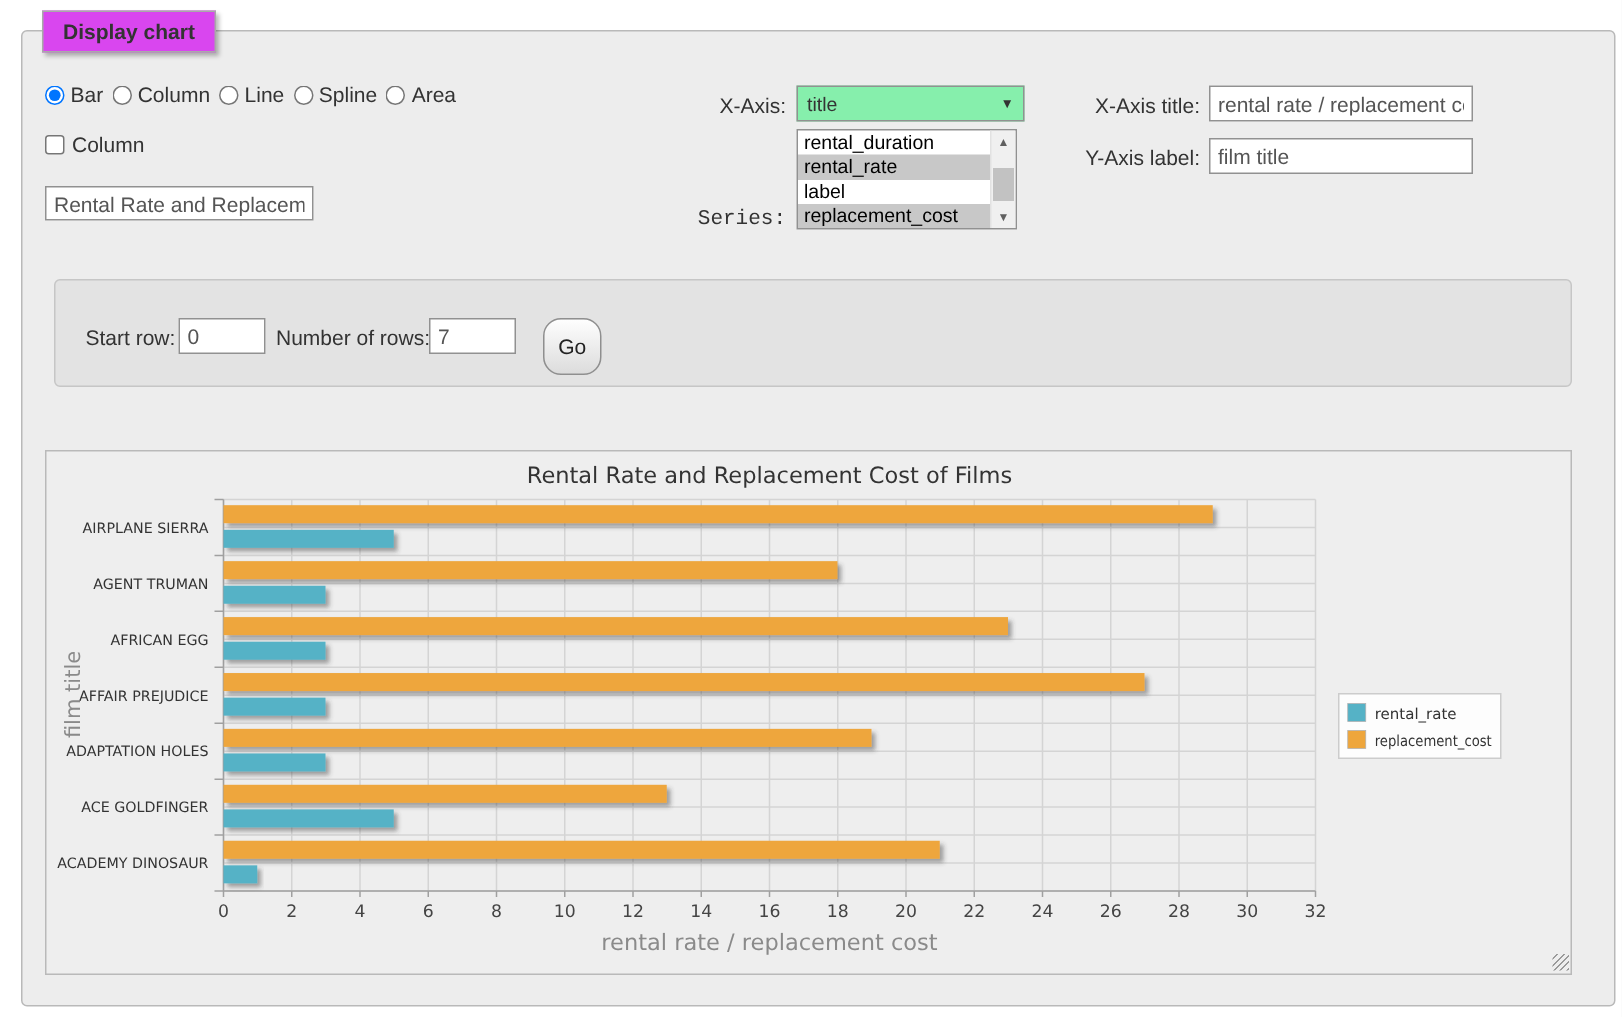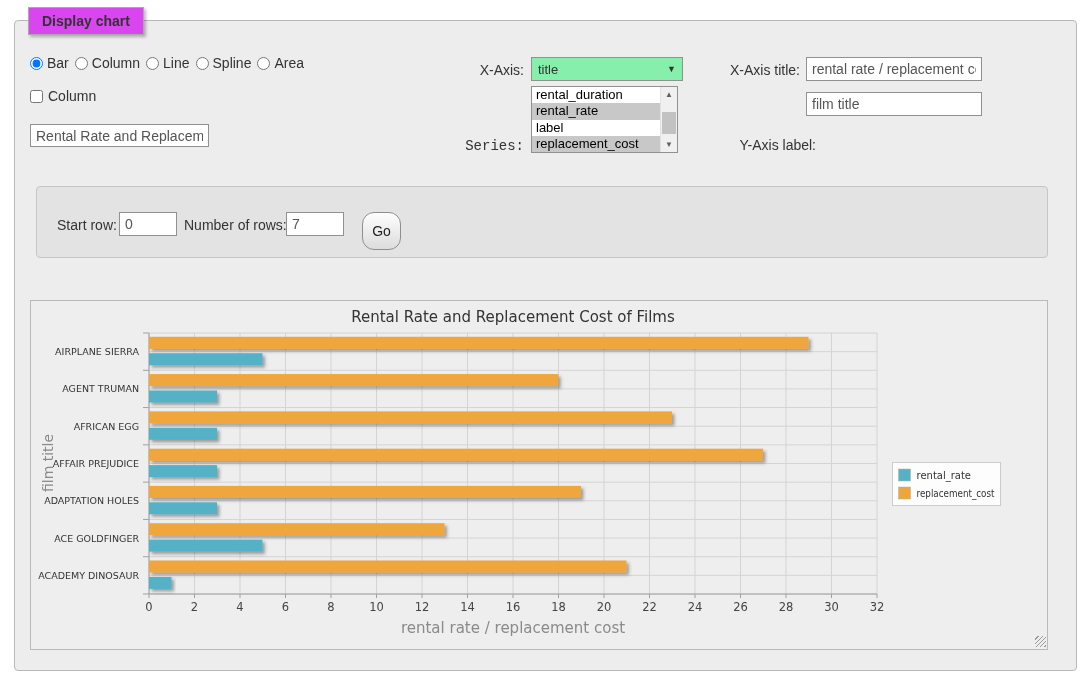--- a/index.html
+++ b/index.html
@@ -23,21 +23,21 @@
     font-size: 14px; color: #333; }
 
   input[type=text] { background: #fff; border: 1px solid #919191; font-size: 14px;
     color: #555; padding: 2px 5px; font-family: "Liberation Sans", sans-serif; }
   .title-input { left: 30px; top: 124px; width: 179px; height: 23px; }
 
   .form-label { font-size: 14px; color: #333; }
   .lbl-xaxis  { left: 440px; top: 62px;  width: 84px; text-align: right; }
   .lbl-series { left: 440px; top: 138px; width: 84px; text-align: right; font-family: Liberation Mono, monospace; }
   .lbl-xlab   { left: 712px; top: 62px;  width: 88px; text-align: right; }
-  .lbl-ylab   { left: 728px; top: 97px;  width: 88px; text-align: right; margin-top: 40px; }
+  .lbl-ylab   { left: 712px; top: 97px;  width: 88px; text-align: right; }
 
   .select-box { left: 531px; top: 57px; width: 152px; height: 24px; background: #86efac;
     border: 1px solid #919191; font-size: 13px; color: #333; display: flex;
     align-items: center; padding: 0 6px; cursor: default; }
   .select-box .sel-value { flex: 1; }
   .select-box .sel-arrow { font-size: 9px; color: #333; }
 
   .listbox { left: 531px; top: 86px; width: 147px; height: 67px; background: #fff;
     border: 1px solid #919191; display: flex; overflow: hidden; }
   .options { flex: 1; font-size: 13px; color: #000000; }

